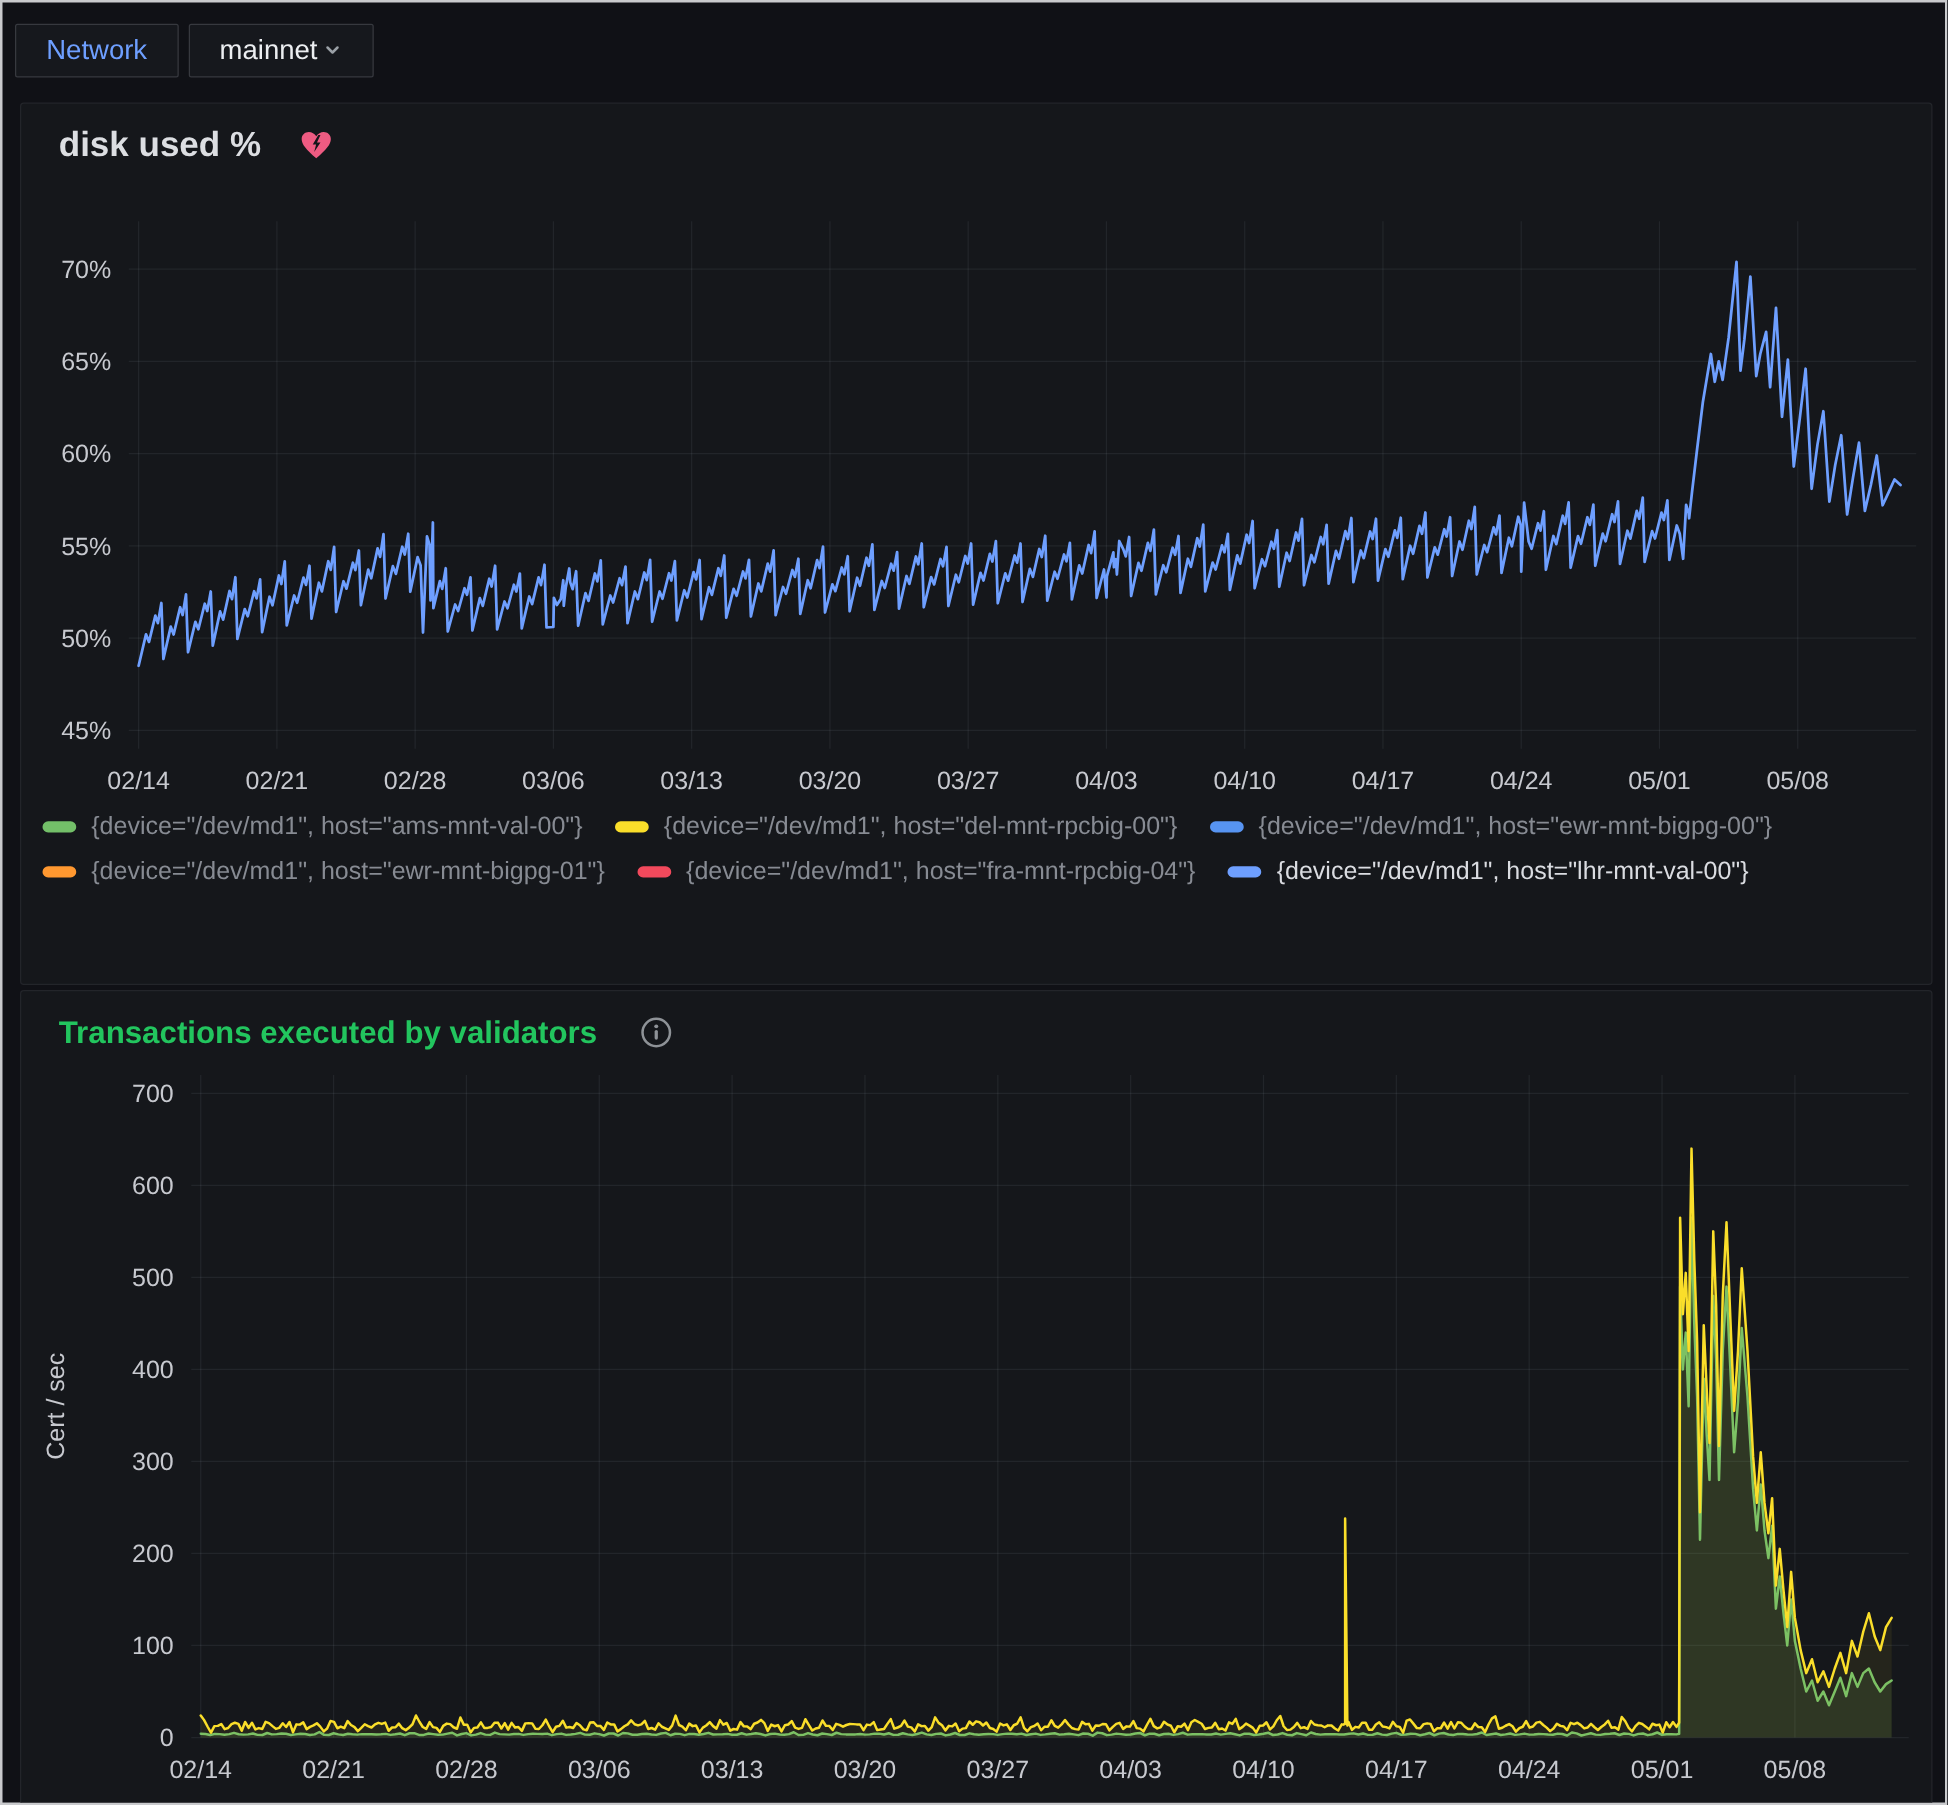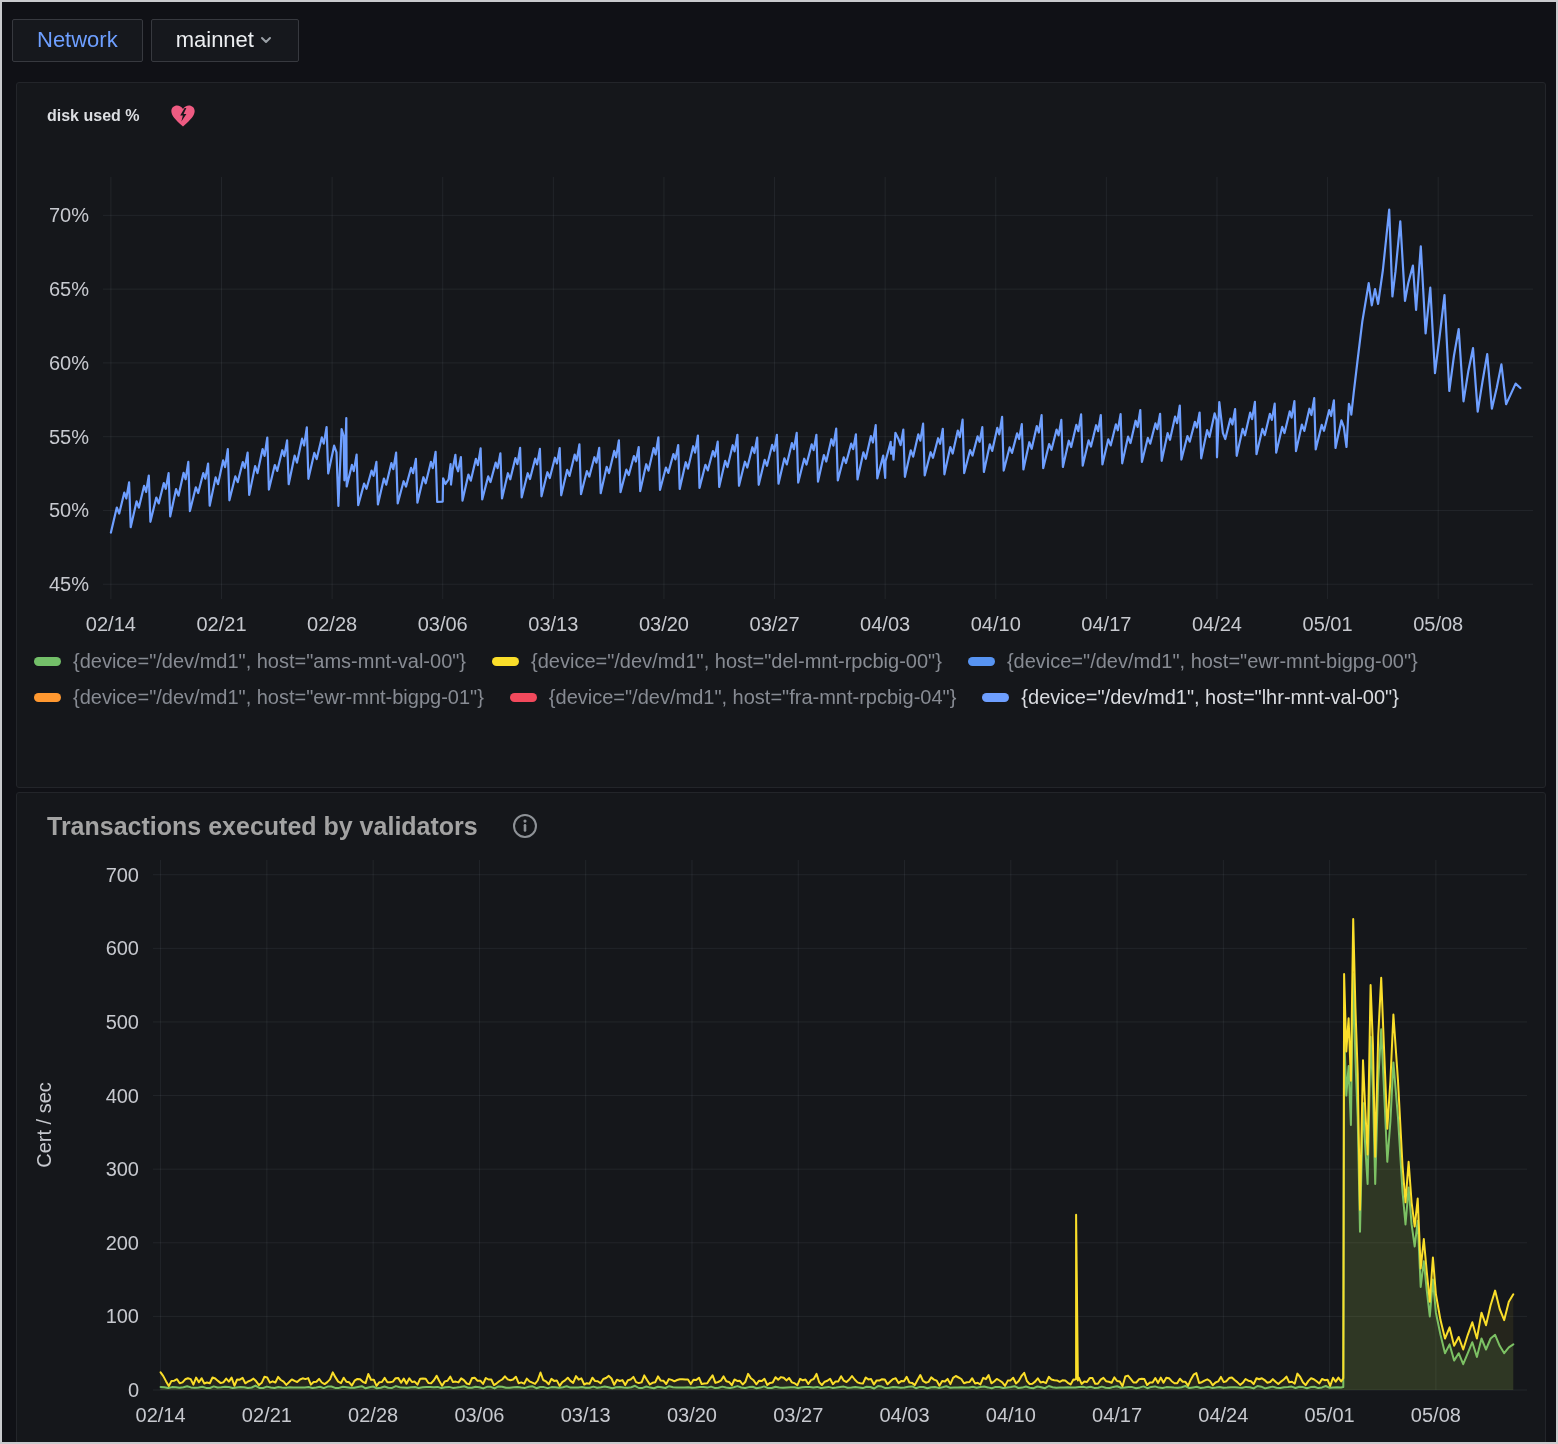--- a/index.html
+++ b/index.html
@@ -22,23 +22,23 @@
   .var-dropdown{color:#eceef1;gap:4px;cursor:pointer;}
   .chev{width:16px;height:16px;}
   
   .panel{
     position:absolute;left:14px;width:1530px;
     background:#15171b;border:1px solid #23252a;border-radius:3px;
   }
   #panel1{top:80px;height:706px;}
   #panel2{top:790px;height:652px;}
   .panel-head{display:flex;align-items:center;gap:30px;padding:14px 16px 0 30px;height:52px;}
-  #panel1 .panel-title{font-size:16px;font-weight:700;color:#dcdee2;}
+  #panel1 .panel-title{font-size:28px;font-weight:700;color:#dcdee2;}
   #panel2 .panel-head{padding-left:30px;gap:34px;}
-  #panel2 .panel-title{font-size:25px;font-weight:700;color:#a3a3a3;}
+  #panel2 .panel-title{font-size:25px;font-weight:700;color:#22c55e;}
   .panel-title{cursor:pointer;}
   svg.chart{display:block;}
   
   .legend{
     display:flex;flex-wrap:wrap;column-gap:26px;row-gap:13px;
     padding:10px 16px 0 17px;align-items:center;
   }
   .legend-item{display:flex;align-items:center;gap:12px;cursor:pointer;}
   .legend-swatch{width:27px;height:9px;border-radius:5px;flex:0 0 auto;}
   .legend-label{font-size:20px;color:#878b93;}

